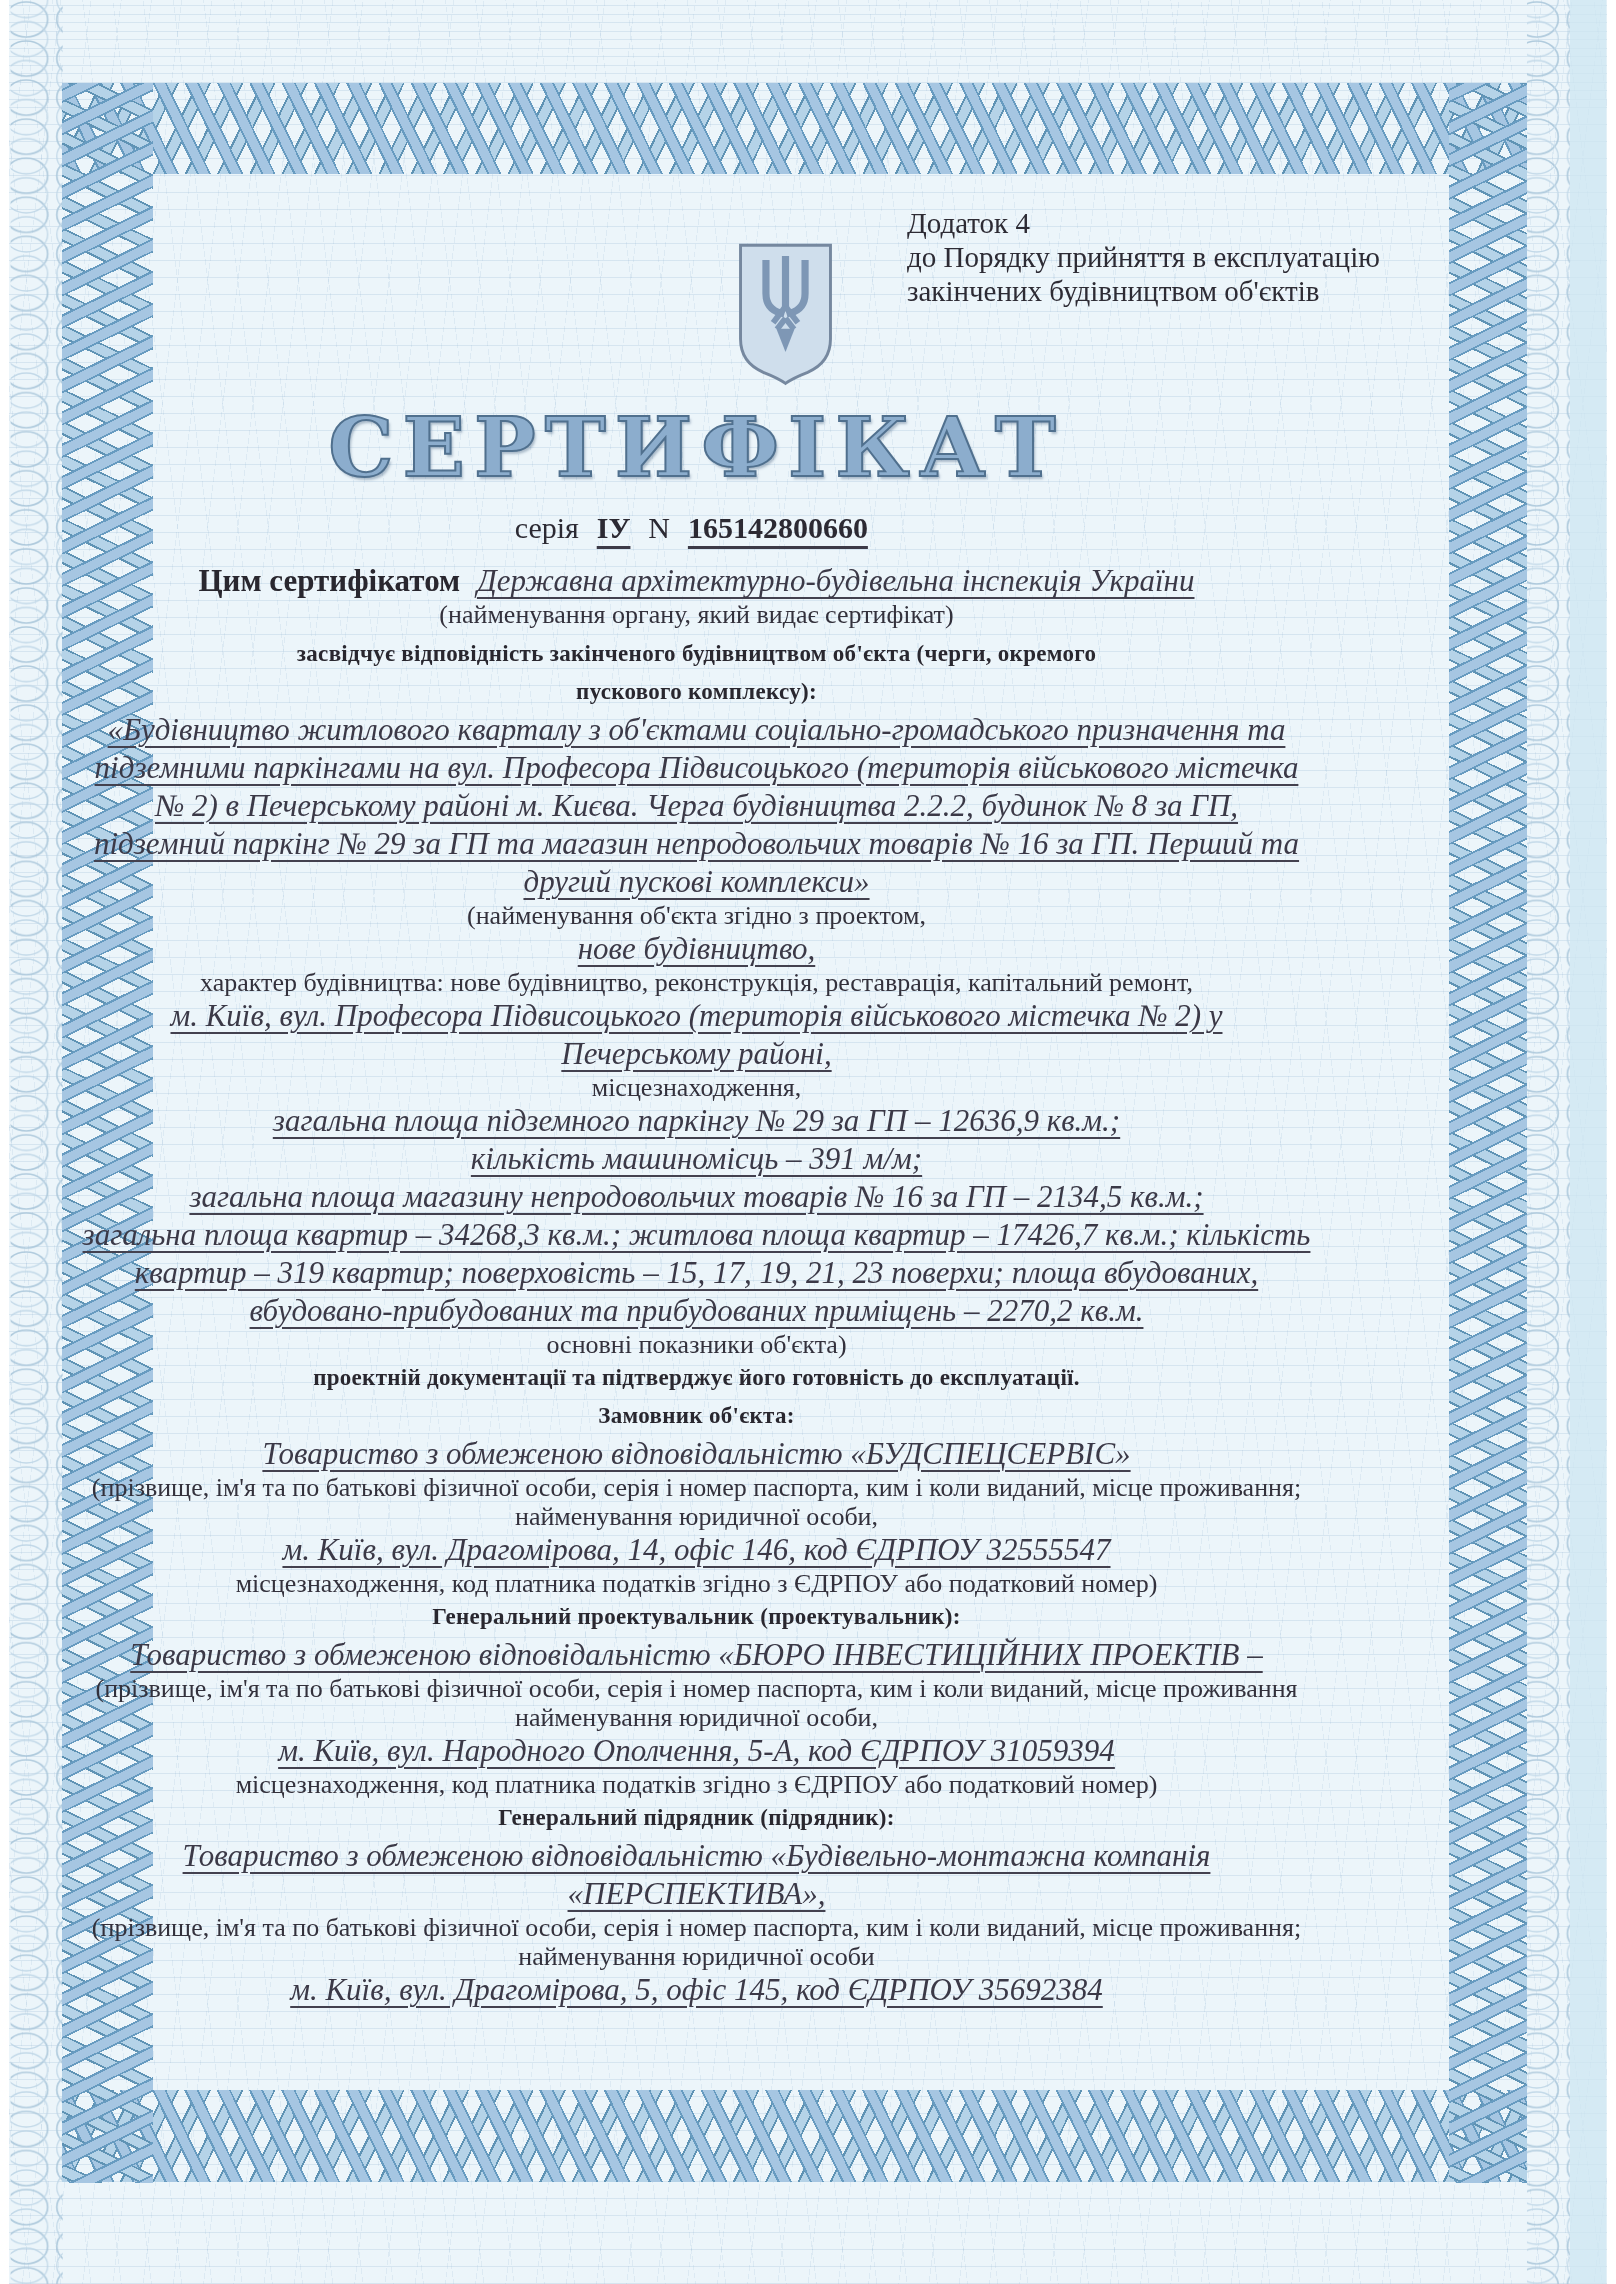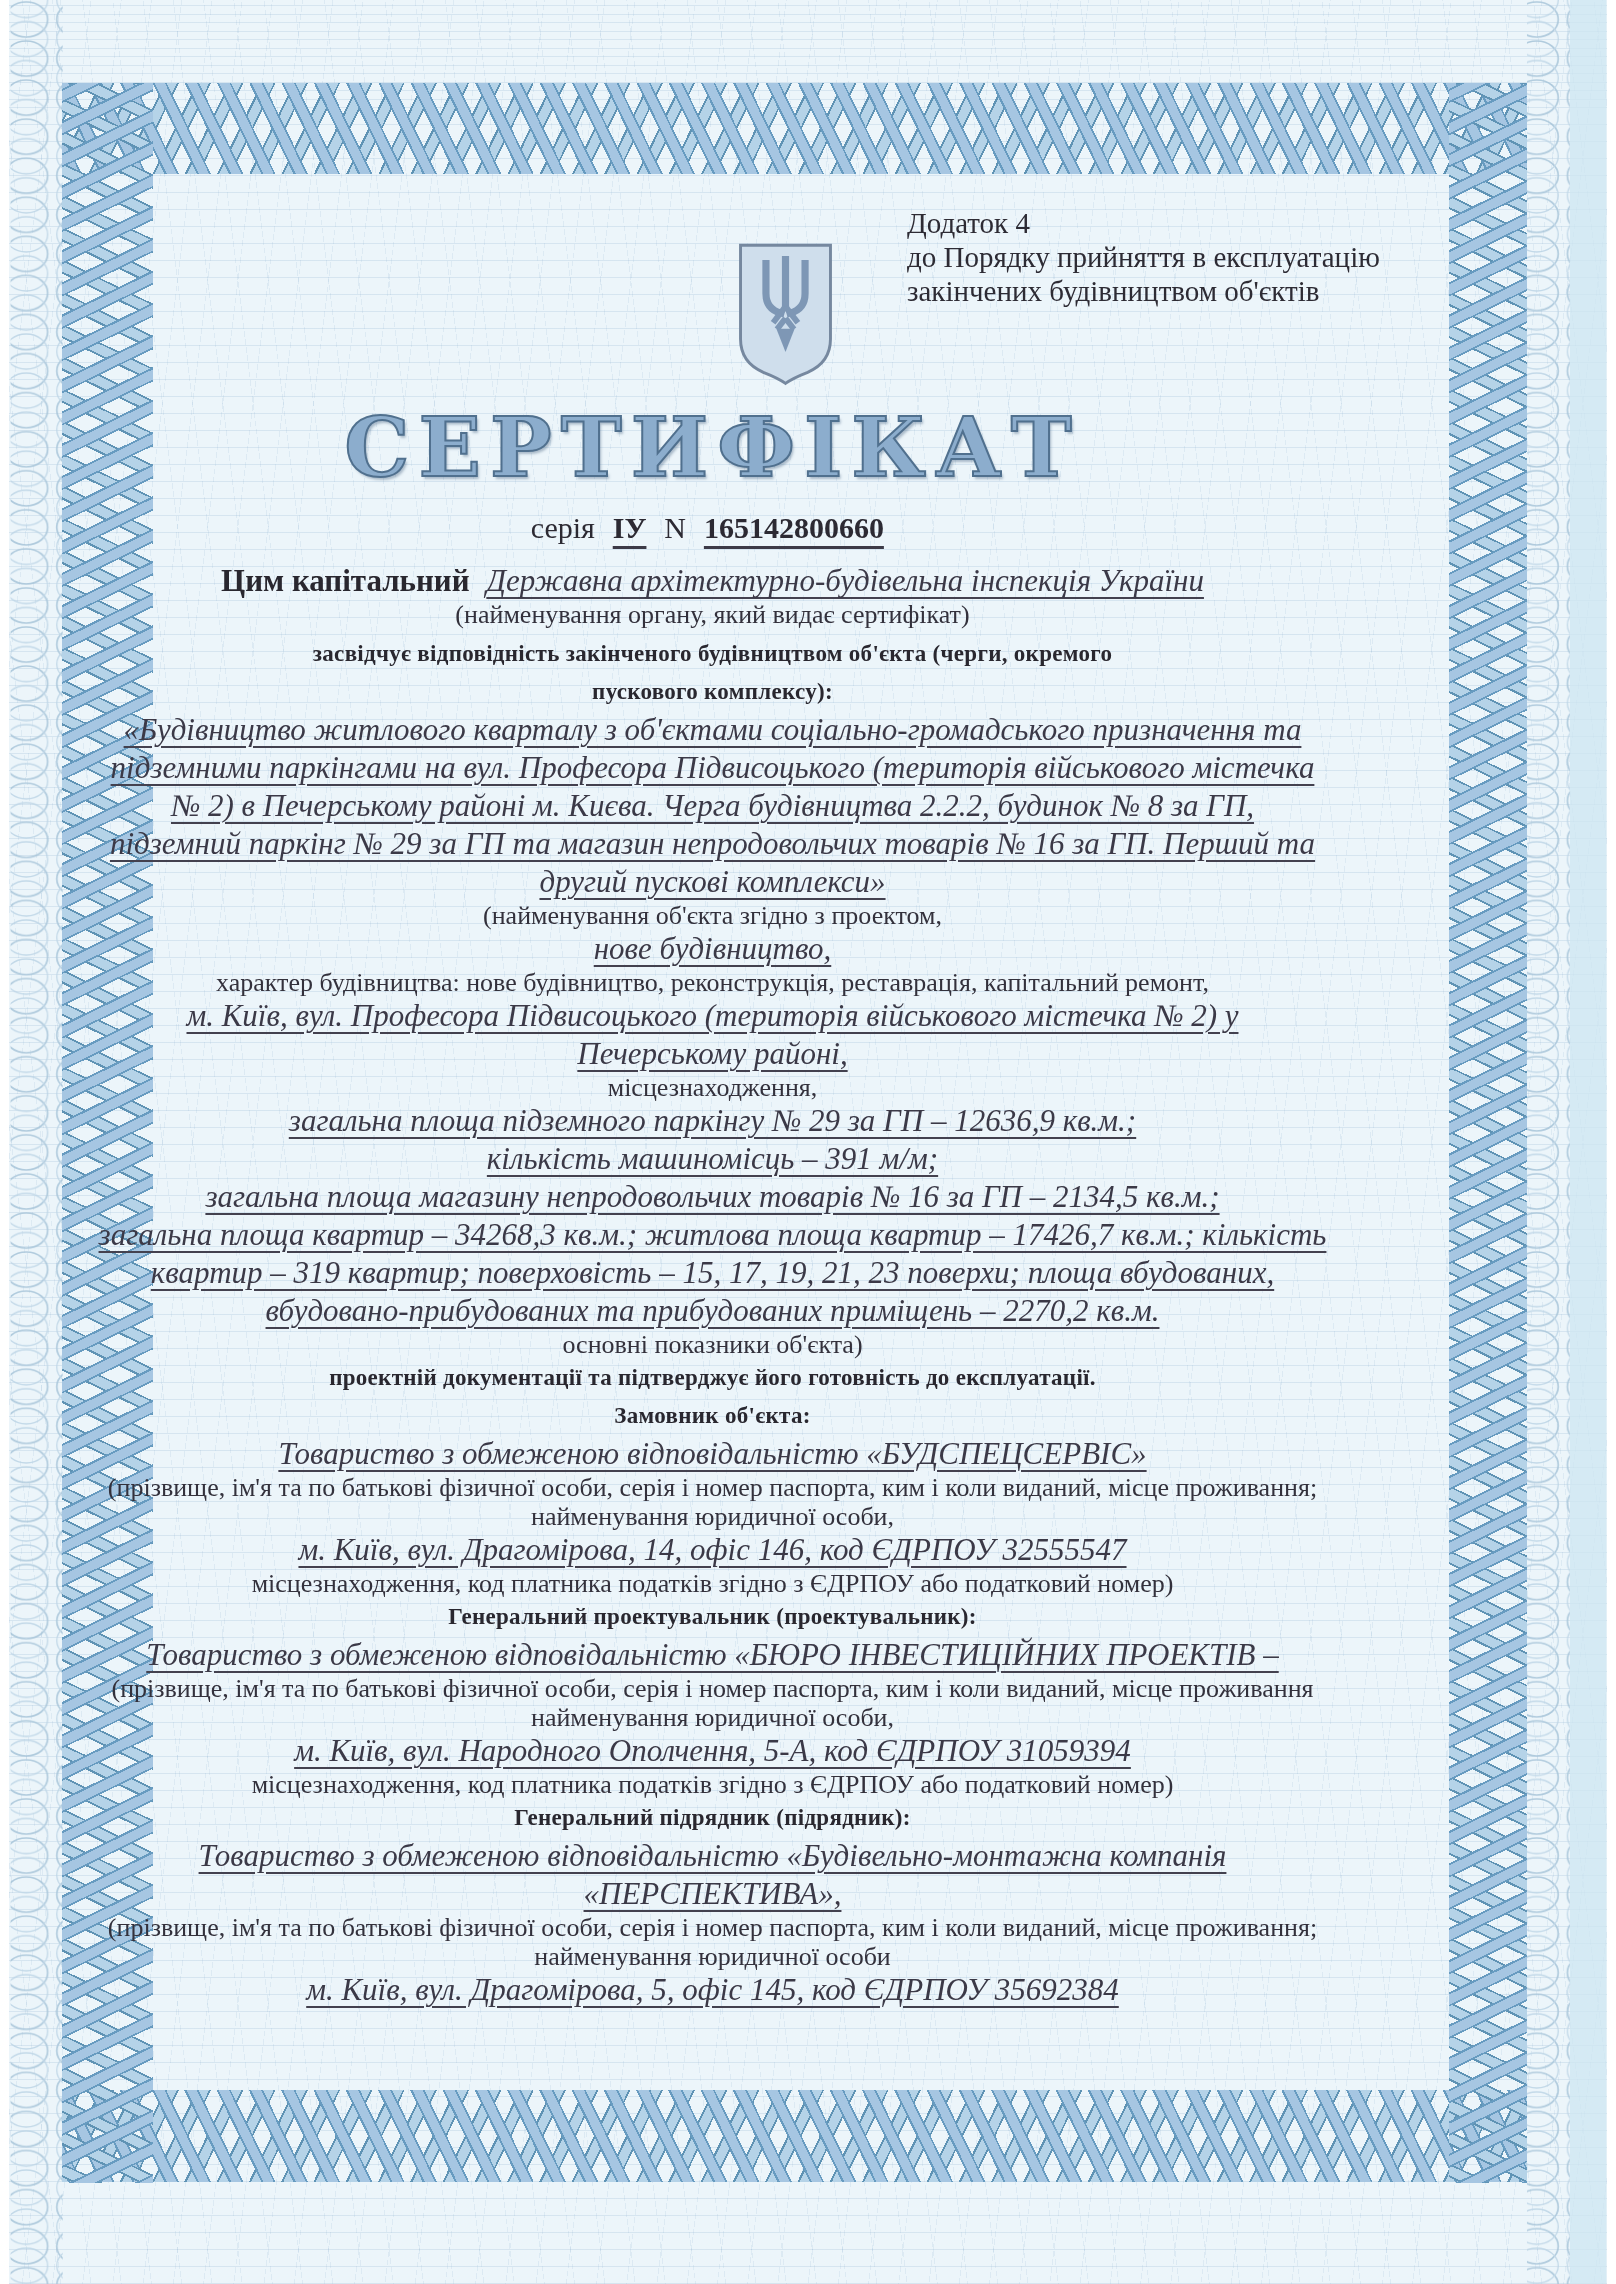--- a/index.html
+++ b/index.html
@@ -39,21 +39,21 @@
   .deco-svg{position:absolute;left:0;top:0;}
 
   
   .annex{
     position:absolute;left:907px;top:206px;
     text-align:left;font-size:29px;line-height:34px;color:#2d2b34;
   }
   .emblem{position:absolute;left:734px;top:240px;}
 
   
-  .content{position:absolute;left:16px;top:398px;width:1393px;text-align:center;}
+  .content{position:absolute;left:0;top:398px;width:1393px;text-align:center;}
 
   .title{
     font-family:"DejaVu Serif", serif;
     font-weight:bold;font-size:82px;line-height:98px;letter-spacing:9px;
     color:#8cadcd;-webkit-text-stroke:2px #50708e;
     text-shadow:2px 2.6px 2.6px rgba(60,90,120,0.38);
   }
   .serial-row{font-size:30px;line-height:43px;margin-top:10.4px;color:#2c2a33;}
   .serial-row .sv{
     font-weight:bold;text-decoration:underline;
@@ -126,21 +126,21 @@
     <div class="title">СЕРТИФІКАТ</div>
 
     <div class="serial-row">
       <span>серія</span>
       <span class="sv">ІУ</span>
       <span>N</span>
       <span class="sv">165142800660</span>
     </div>
 
     <div class="line-big gap-md">
-      <span class="intro-prefix">Цим капітальний</span>
+      <span class="intro-prefix">Цим сертифікатом</span>
       <span class="u-i">Державна архітектурно-будівельна інспекція України</span>
     </div>
     <div class="line-cap">(найменування органу, який видає сертифікат)</div>
 
     <div class="line-head gap-sm">засвідчує відповідність закінченого будівництвом об'єкта (черги, окремого</div>
     <div class="line-head">пускового комплексу):</div>
 
     <div class="line-big"><span class="u">«Будівництво житлового кварталу з об'єктами соціально-громадського призначення та</span></div>
     <div class="line-big"><span class="u">підземними паркінгами на вул. Професора Підвисоцького (територія військового містечка</span></div>
     <div class="line-big"><span class="u">№ 2) в Печерському районі м. Києва. Черга будівництва 2.2.2, будинок № 8 за ГП,</span></div>

